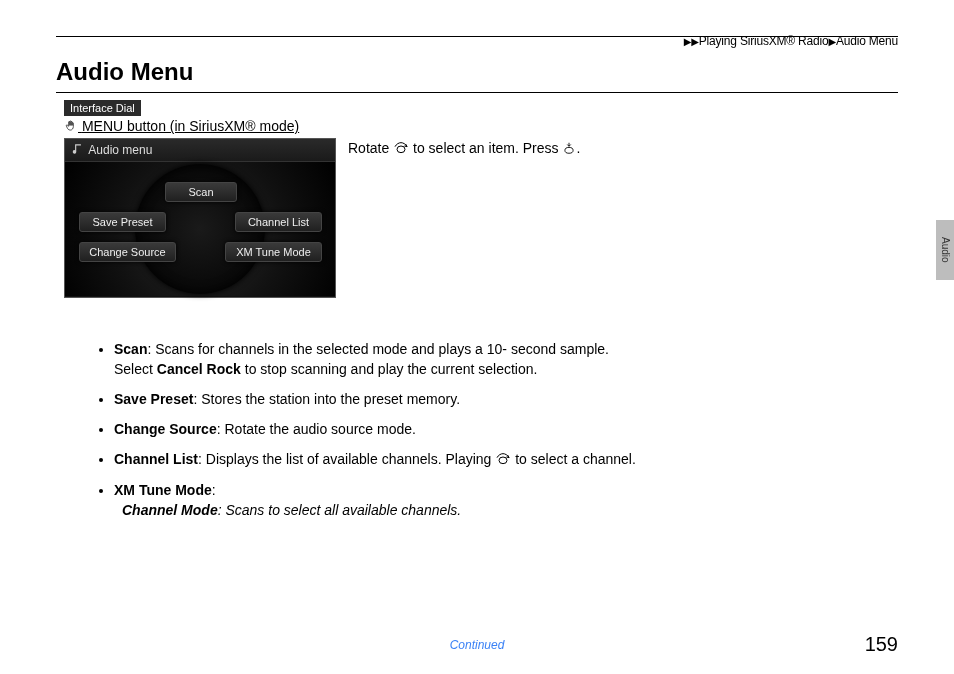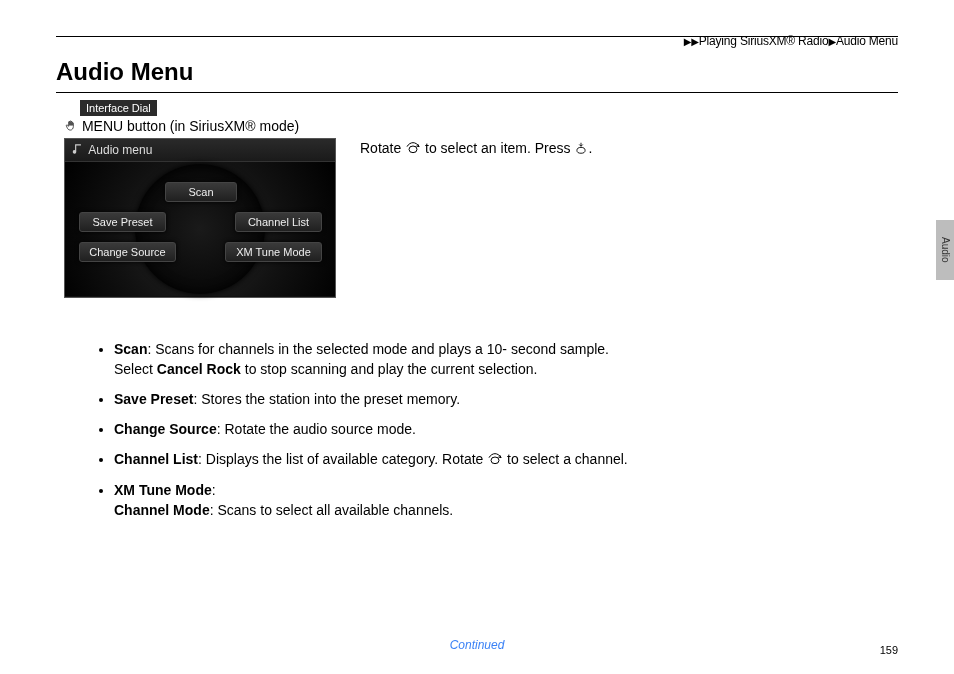--- a/index.html
+++ b/index.html
@@ -48,27 +48,27 @@
     border-bottom: 1px solid #000;
   }
   .badge {
     position: absolute;
     top: 100px;
     left: 8px;
     background: #2b2b2b;
     color: #fff;
     font-size: 11px;
     padding: 2px 6px;
-    margin-left: 16px;
   }
   .menu-line {
     position: absolute;
     top: 118px;
     left: 8px;
     font-size: 14px;
+    text-decoration: underline;
   }
   .screenshot {
     position: absolute;
     top: 138px;
     left: 8px;
     width: 270px;
     height: 158px;
     background: #111;
     border: 1px solid #555;
   }
@@ -110,21 +110,21 @@
     box-shadow: 0 0 4px #000;
   }
   .btn.scan   { left: 100px; top: 20px; width: 70px; }
   .btn.save   { left: 14px;  top: 50px; width: 85px; }
   .btn.clist  { left: 170px; top: 50px; width: 85px; }
   .btn.csrc   { left: 14px;  top: 80px; width: 95px; }
   .btn.xmtune { left: 160px; top: 80px; width: 95px; }
   .instruction {
     position: absolute;
     top: 140px;
-    left: 304px;
+    left: 292px;
     font-size: 14px;
     white-space: nowrap;
   }
   .ico {
     display: inline-block;
     vertical-align: -2px;
   }
   .intro {
     position: absolute;
     top: 306px;
@@ -137,21 +137,22 @@
     left: 18px;
     width: 530px;
     font-size: 14px;
     line-height: 1.42;
   }
   .bullets li {
     margin-bottom: 10px;
   }
   .bullets .sub {
     display: block;
-    margin-left: 0;
+    margin-left: 8px;
+    font-style: italic;
   }
   b { font-weight: bold; }
   .side-tab {
     position: absolute;
     right: -56px;
     top: 220px;
     width: 18px;
     height: 60px;
     background: #bdbdbd;
     color: #333;
@@ -168,21 +169,21 @@
     left: 50%;
     transform: translateX(-50%);
     font-size: 12px;
     font-style: italic;
     color: #3b82f6;
   }
   .pagenum {
     position: absolute;
     bottom: 18px;
     right: 0;
-    font-size: 11px;
+    font-size: 20px;
   }
   .note-icon svg { width:14px; height:14px; }
 </style>
 </head>
 <body>
 
 <div class="page">
 
   <div class="breadcrumb">
     <span class="tri">▶▶</span><span>Playing SiriusXM® Radio</span><span class="tri">▶</span><span>Audio Menu</span>
@@ -238,21 +239,21 @@
     <li>
       <b>Scan</b><span>: Scans for channels in the selected mode and plays a 10- second sample. Select </span><b>Cancel Rock</b><span> to stop scanning and play the current selection.</span>
     </li>
     <li>
       <b>Save Preset</b><span>: Stores the station into the preset memory.</span>
     </li>
     <li>
       <b>Change Source</b><span>: Rotate the audio source mode.</span>
     </li>
     <li>
-      <b>Channel List</b><span>: Displays the list of available category. Rotate </span><span class="ico"><svg width="16" height="14" viewBox="0 0 24 20" fill="none" stroke="#000" stroke-width="1.5">
+      <b>Channel List</b><span>: Displays the list of available channels. Playing </span><span class="ico"><svg width="16" height="14" viewBox="0 0 24 20" fill="none" stroke="#000" stroke-width="1.5">
             <ellipse cx="12" cy="12" rx="6" ry="5"></ellipse>
             <path d="M3 8c2-4 6-6 9-6s7 2 9 6"></path>
             <path d="M19 4l2 4-4-1"></path>
           </svg></span><span> to select a channel.</span>
     </li>
     <li>
       <b>XM Tune Mode</b><span>:</span>
       <span class="sub">
         <b>Channel Mode</b><span>: Scans to select all available channels.</span>
       </span>

